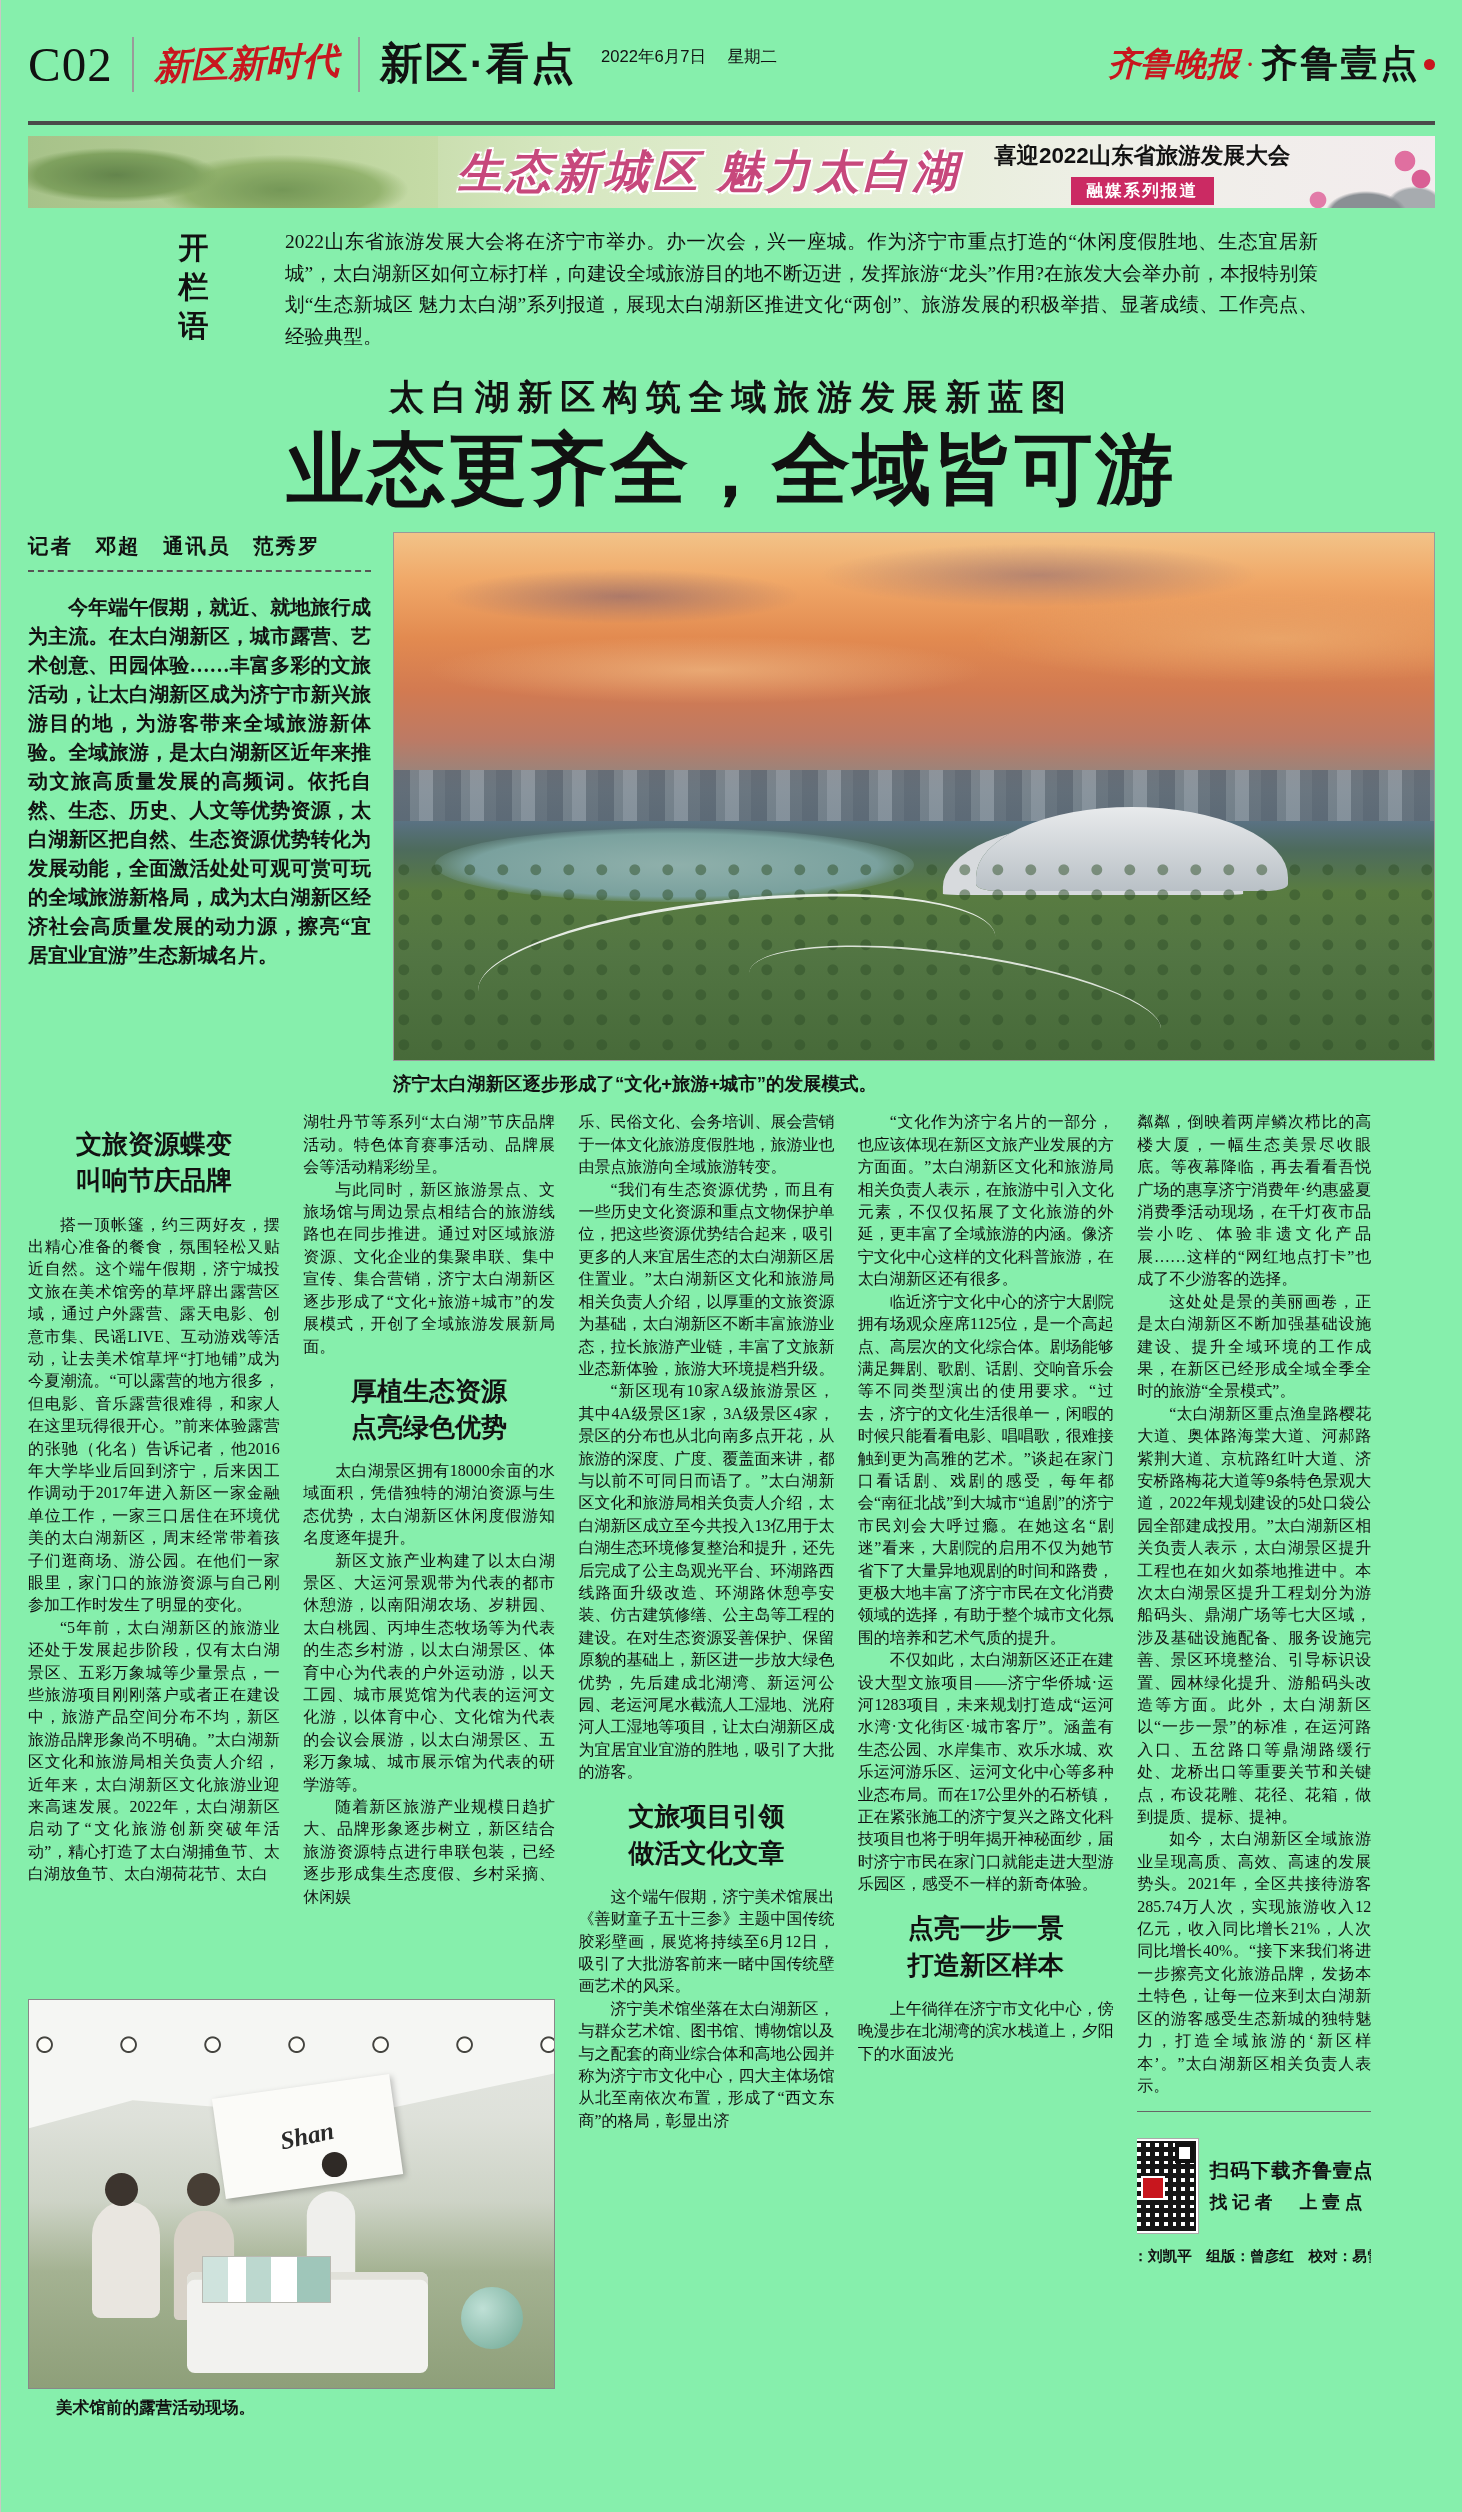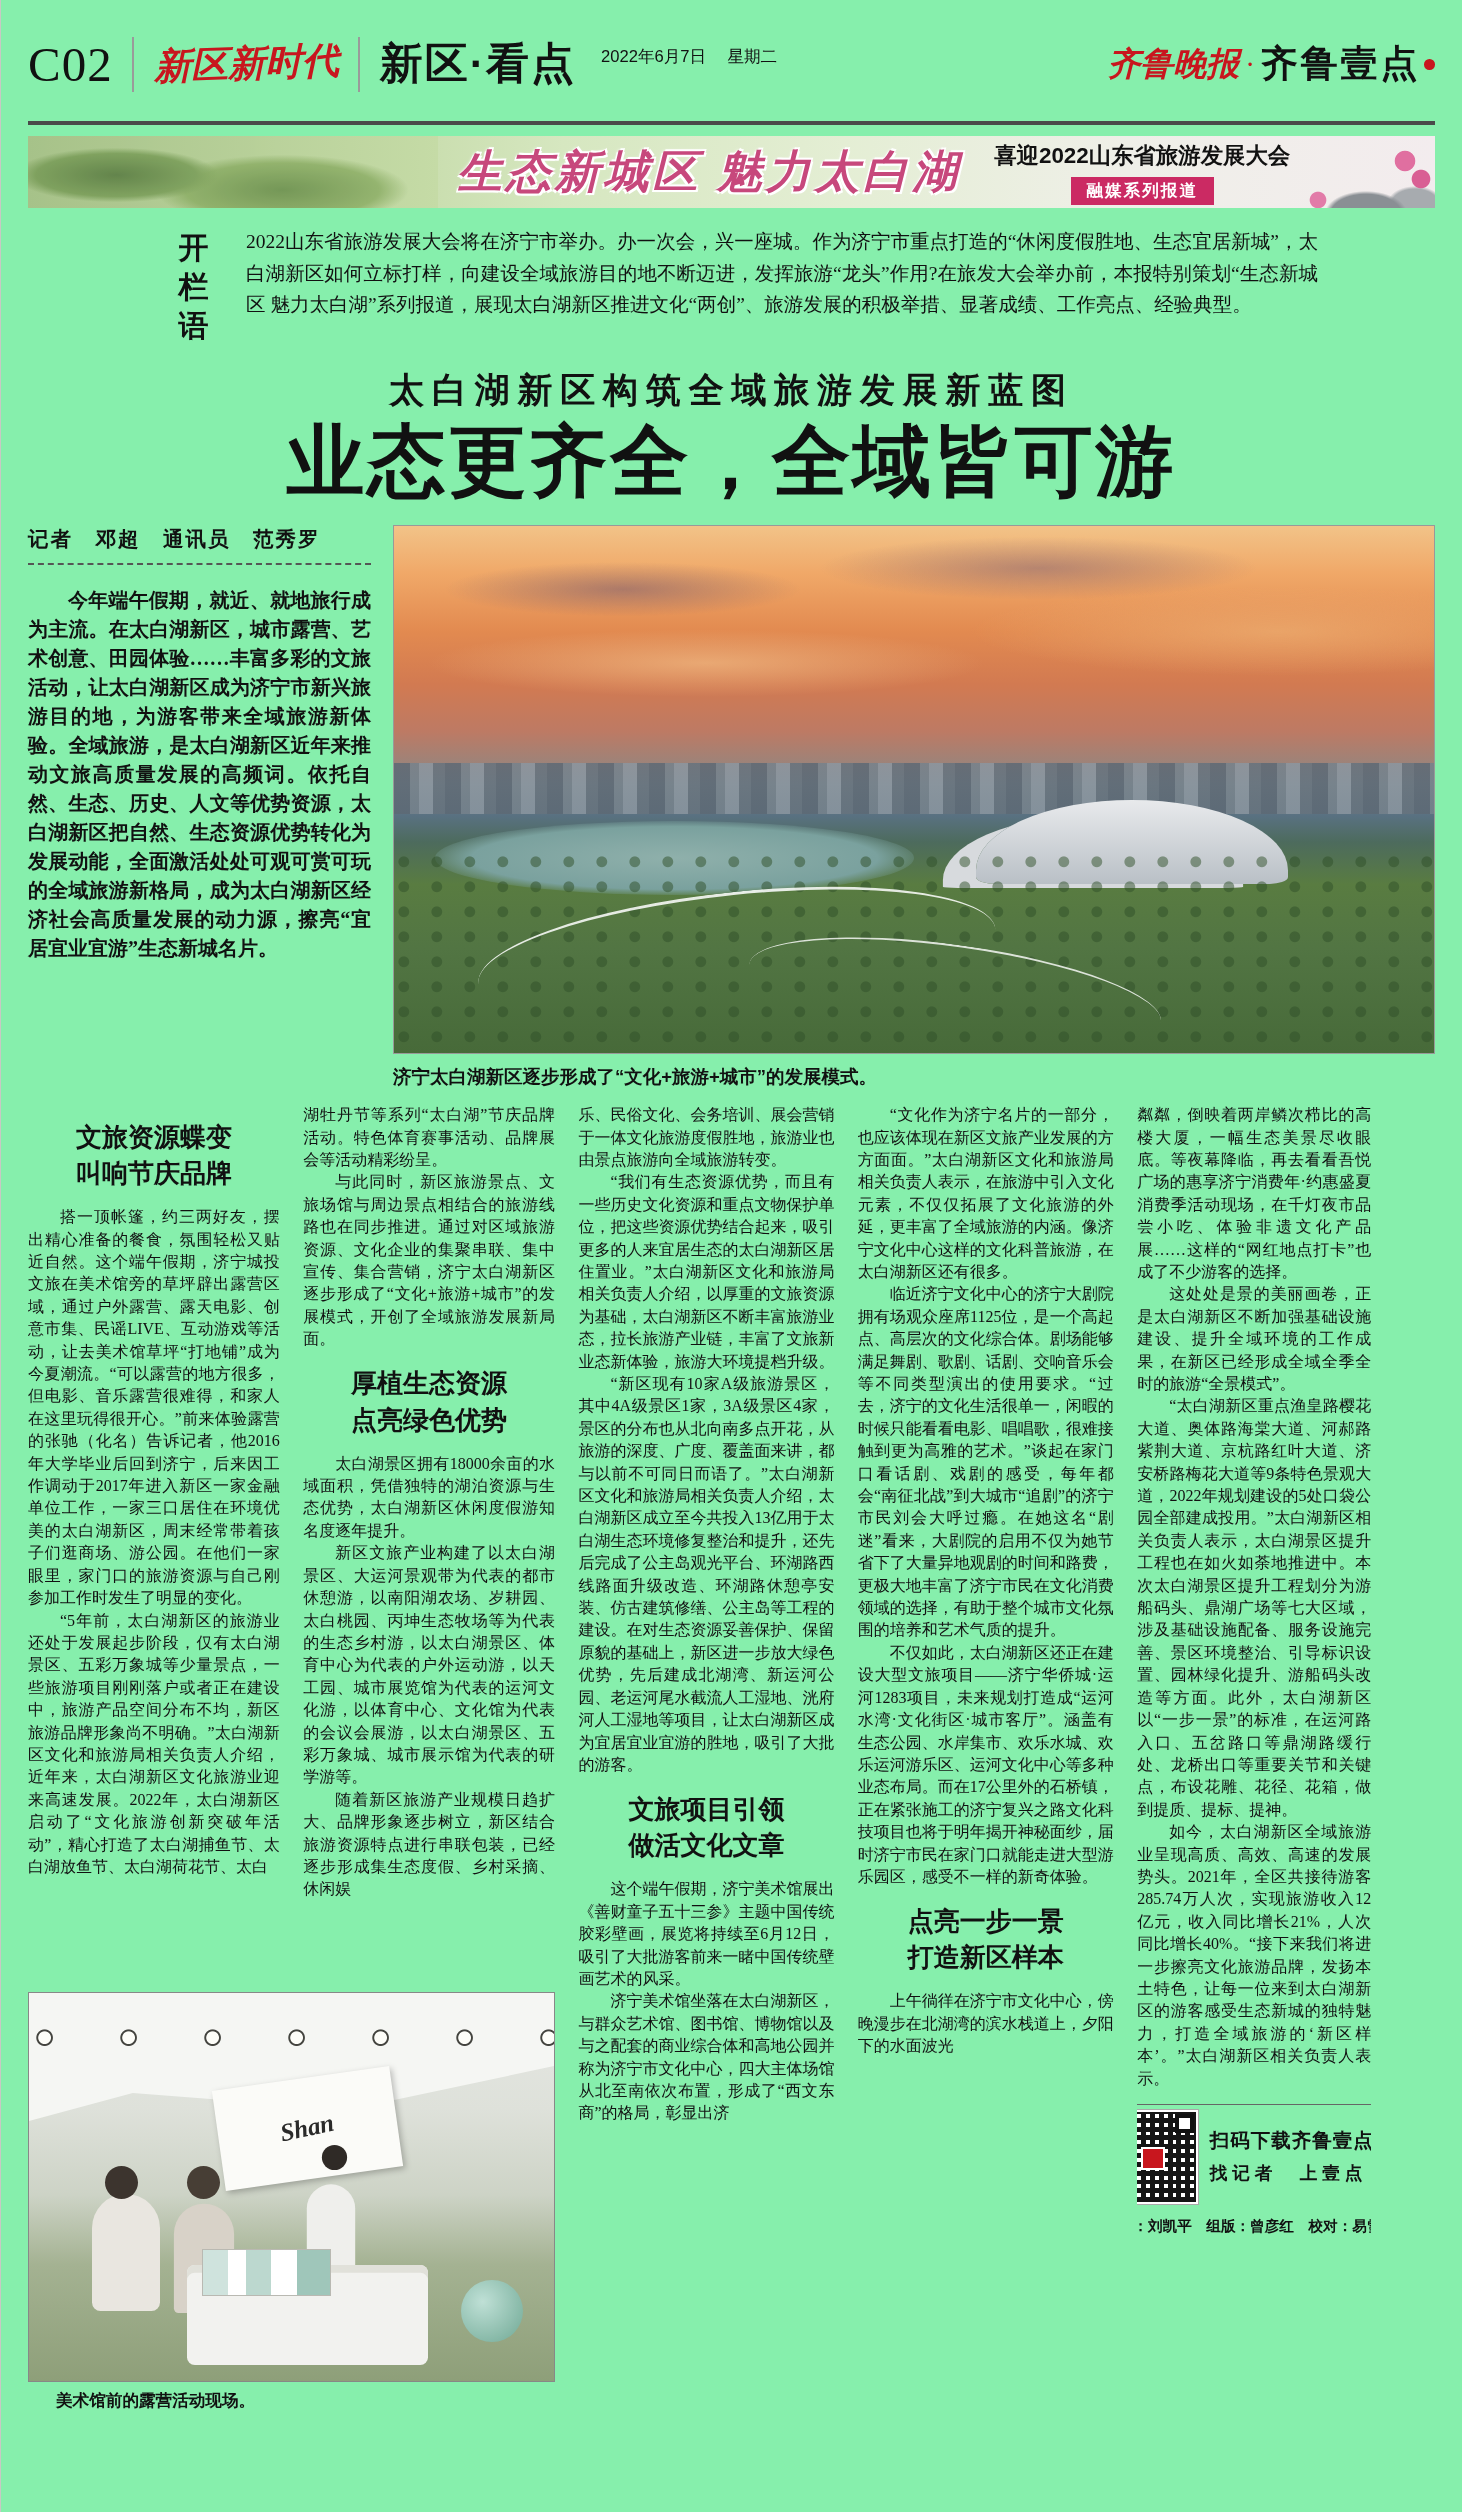--- a/index.html
+++ b/index.html
@@ -36,21 +36,21 @@
   .event-line{font-size:22.4px;font-weight:900;font-family:"Liberation Sans",sans-serif;white-space:nowrap;}
   .badge{display:inline-block;margin-top:5.9px;padding:2.9px 15.6px;background:#cb2a63;color:#fff;
          font-size:16.6px;font-weight:700;font-family:"Liberation Sans",sans-serif;letter-spacing:2px;}
   .lotus{position:absolute;right:0;top:0;width:176px;height:94px;
          background:radial-gradient(circle 15.6px at 146px 25px,#e06fa0 0 9.8px,transparent 10.7px),
                     radial-gradient(circle 13.7px at 162px 43px,#d95f94 0 8.8px,transparent 9.8px),
                     radial-gradient(circle 11.7px at 59px 64px,#e27ba8 0 7.8px,transparent 8.8px),
                     radial-gradient(ellipse 59px 33px at 107px 78px,#8a8f94 0 60%,transparent 70%),
                     radial-gradient(ellipse 39px 25px at 156px 68px,#a7abaf 0 60%,transparent 72%);}
   
-  .intro{display:flex;margin:17.6px 117px 0 146px;}
+  .intro{display:flex;margin:17.6px 117px 0 146px;gap:39px;}
   .intro-label{width:39px;font-size:30px;font-weight:700;line-height:1.3;word-break:break-all;
                text-align:center;margin-right:33px;margin-top:2px;}
   .intro-text{flex:1;font-size:19.5px;line-height:1.62;text-align:justify;}
   
   .kicker{margin-top:21.5px;text-align:center;font-size:35px;font-weight:700;
           font-family:"Liberation Sans",sans-serif;letter-spacing:7.8px;}
   .bigtitle{text-align:center;font-size:78px;font-weight:900;font-family:"Liberation Sans",sans-serif;
             letter-spacing:2.9px;line-height:1.15;margin-top:3.9px;}
   
   .main{display:flex;gap:21.5px;margin-top:17.6px;}
@@ -110,21 +110,21 @@
         box-shadow:82px 0 0 0 #473e35,213px -25px 0 -3.9px #2f2a26;}
   .camp .table{position:absolute;left:30%;bottom:4%;width:46%;height:26%;background:#f2f2ef;
         border-radius:7.8px;box-shadow:inset 0 7.8px 0 #e1e1da;}
   .camp .goods{position:absolute;left:33%;bottom:22%;width:127px;height:45px;
         background:linear-gradient(90deg,#cfe3dd 0 25px,#fff 25px 43px,#bcd8cf 43px 68px,#fff 68px 94px,#9fc6ba 94px 127px);
         border:1px solid #b9b9b2;}
   .camp .balloon{position:absolute;right:6%;bottom:10%;width:62px;height:62px;border-radius:50%;
         background:radial-gradient(circle at 35% 35%,#bfe0d6,#6fa894);}
   .camp-caption{margin-top:7.8px;font-size:16.6px;font-weight:700;font-family:"Liberation Sans",sans-serif;margin-left:28px;}
   
-  .scanbox{margin-top:13.7px;border-top:1px solid #666;padding-top:5px;display:flex;align-items:center;gap:11.7px;
+  .scanbox{margin-top:13.7px;border-top:1px solid #666;padding-top:27px;display:flex;align-items:center;gap:11.7px;
            margin-left:-33px;width:269px;}
   .qr{position:relative;width:90px;height:90px;flex:0 0 auto;border:2.9px solid #fff;outline:1px solid #aaa;
       background:repeating-linear-gradient(0deg,#151515 0 4.9px,transparent 4.9px 8.8px),
                  repeating-linear-gradient(90deg,#151515 0 4.9px,#fff 4.9px 8.8px);}
   .qr i{position:absolute;width:19.5px;height:19.5px;background:#fff;border:4.9px solid #111;box-sizing:border-box;}.qr i.tr{right:2px;top:2px}
   .qr u{position:absolute;left:35px;top:35px;width:19.5px;height:19.5px;background:#c8161e;border:2px solid #fff;}
   .scantext{font-family:"Liberation Sans",sans-serif;}
   .scan1{font-size:19.5px;font-weight:900;letter-spacing:1px;white-space:nowrap;}
   .scan2{font-size:17.6px;font-weight:700;letter-spacing:4.9px;margin-top:10px;white-space:nowrap;}
   .credits{margin-top:11.7px;margin-left:-33px;font-size:14.6px;font-weight:700;white-space:nowrap;

